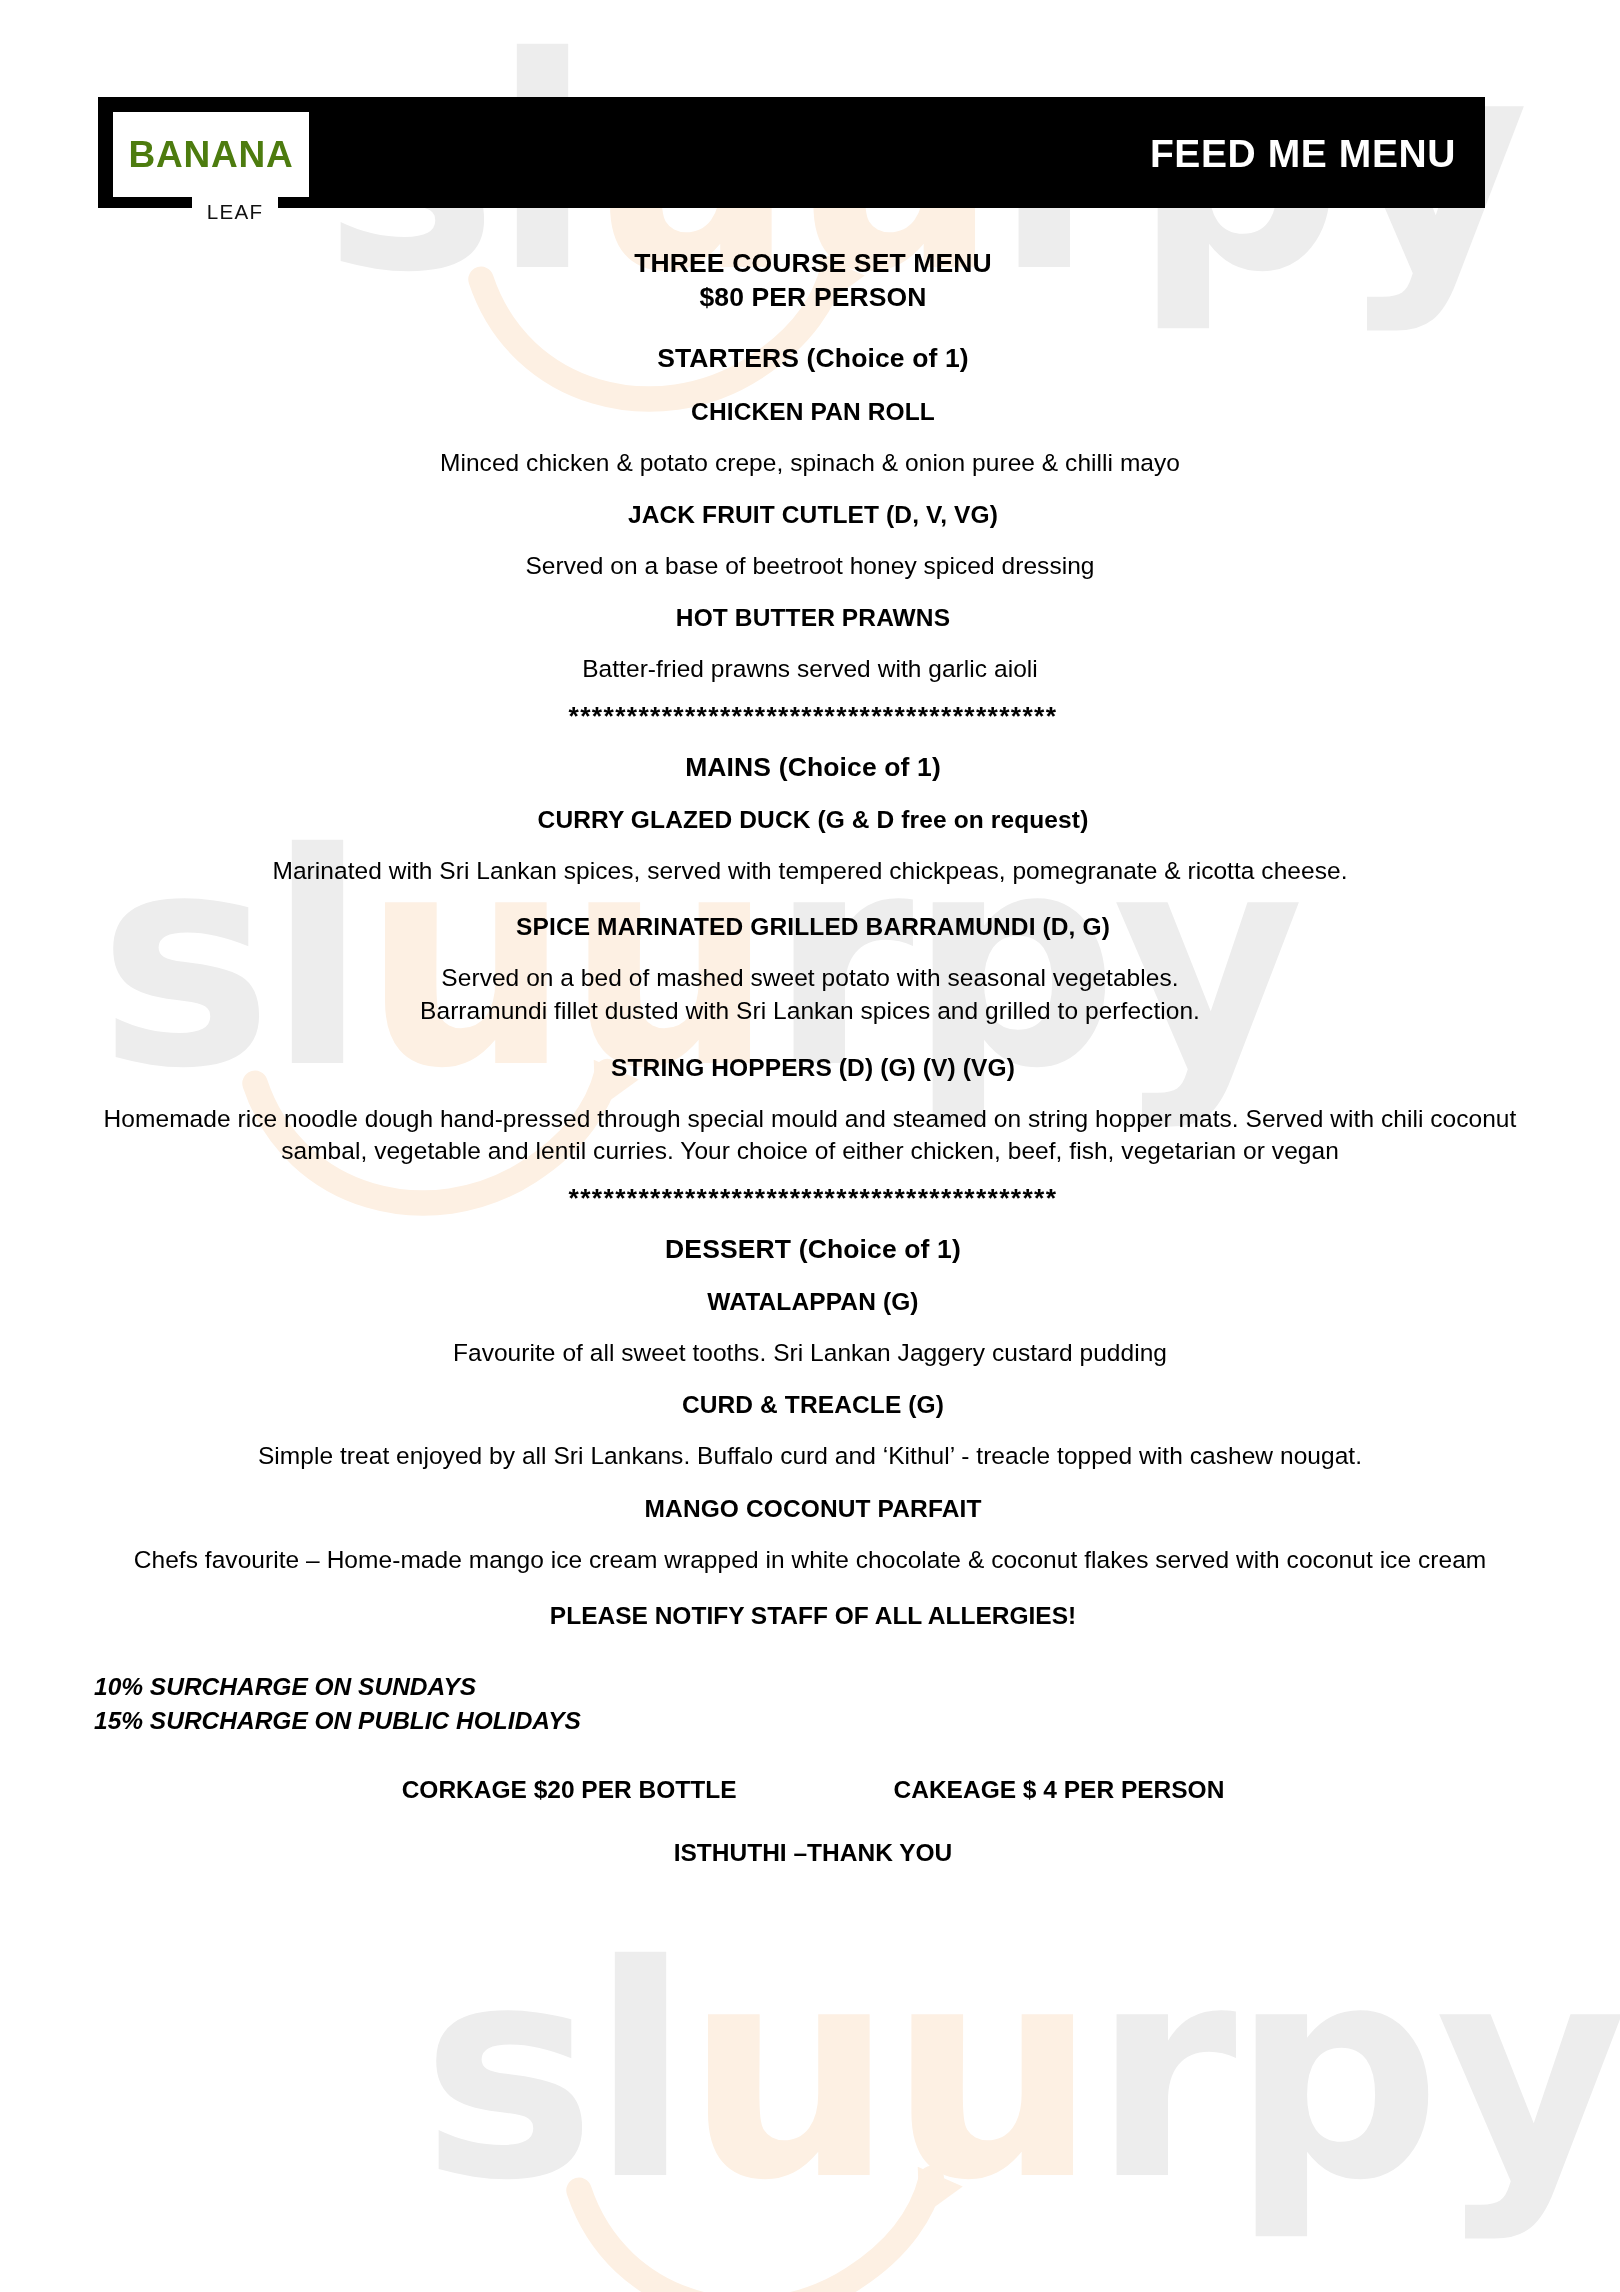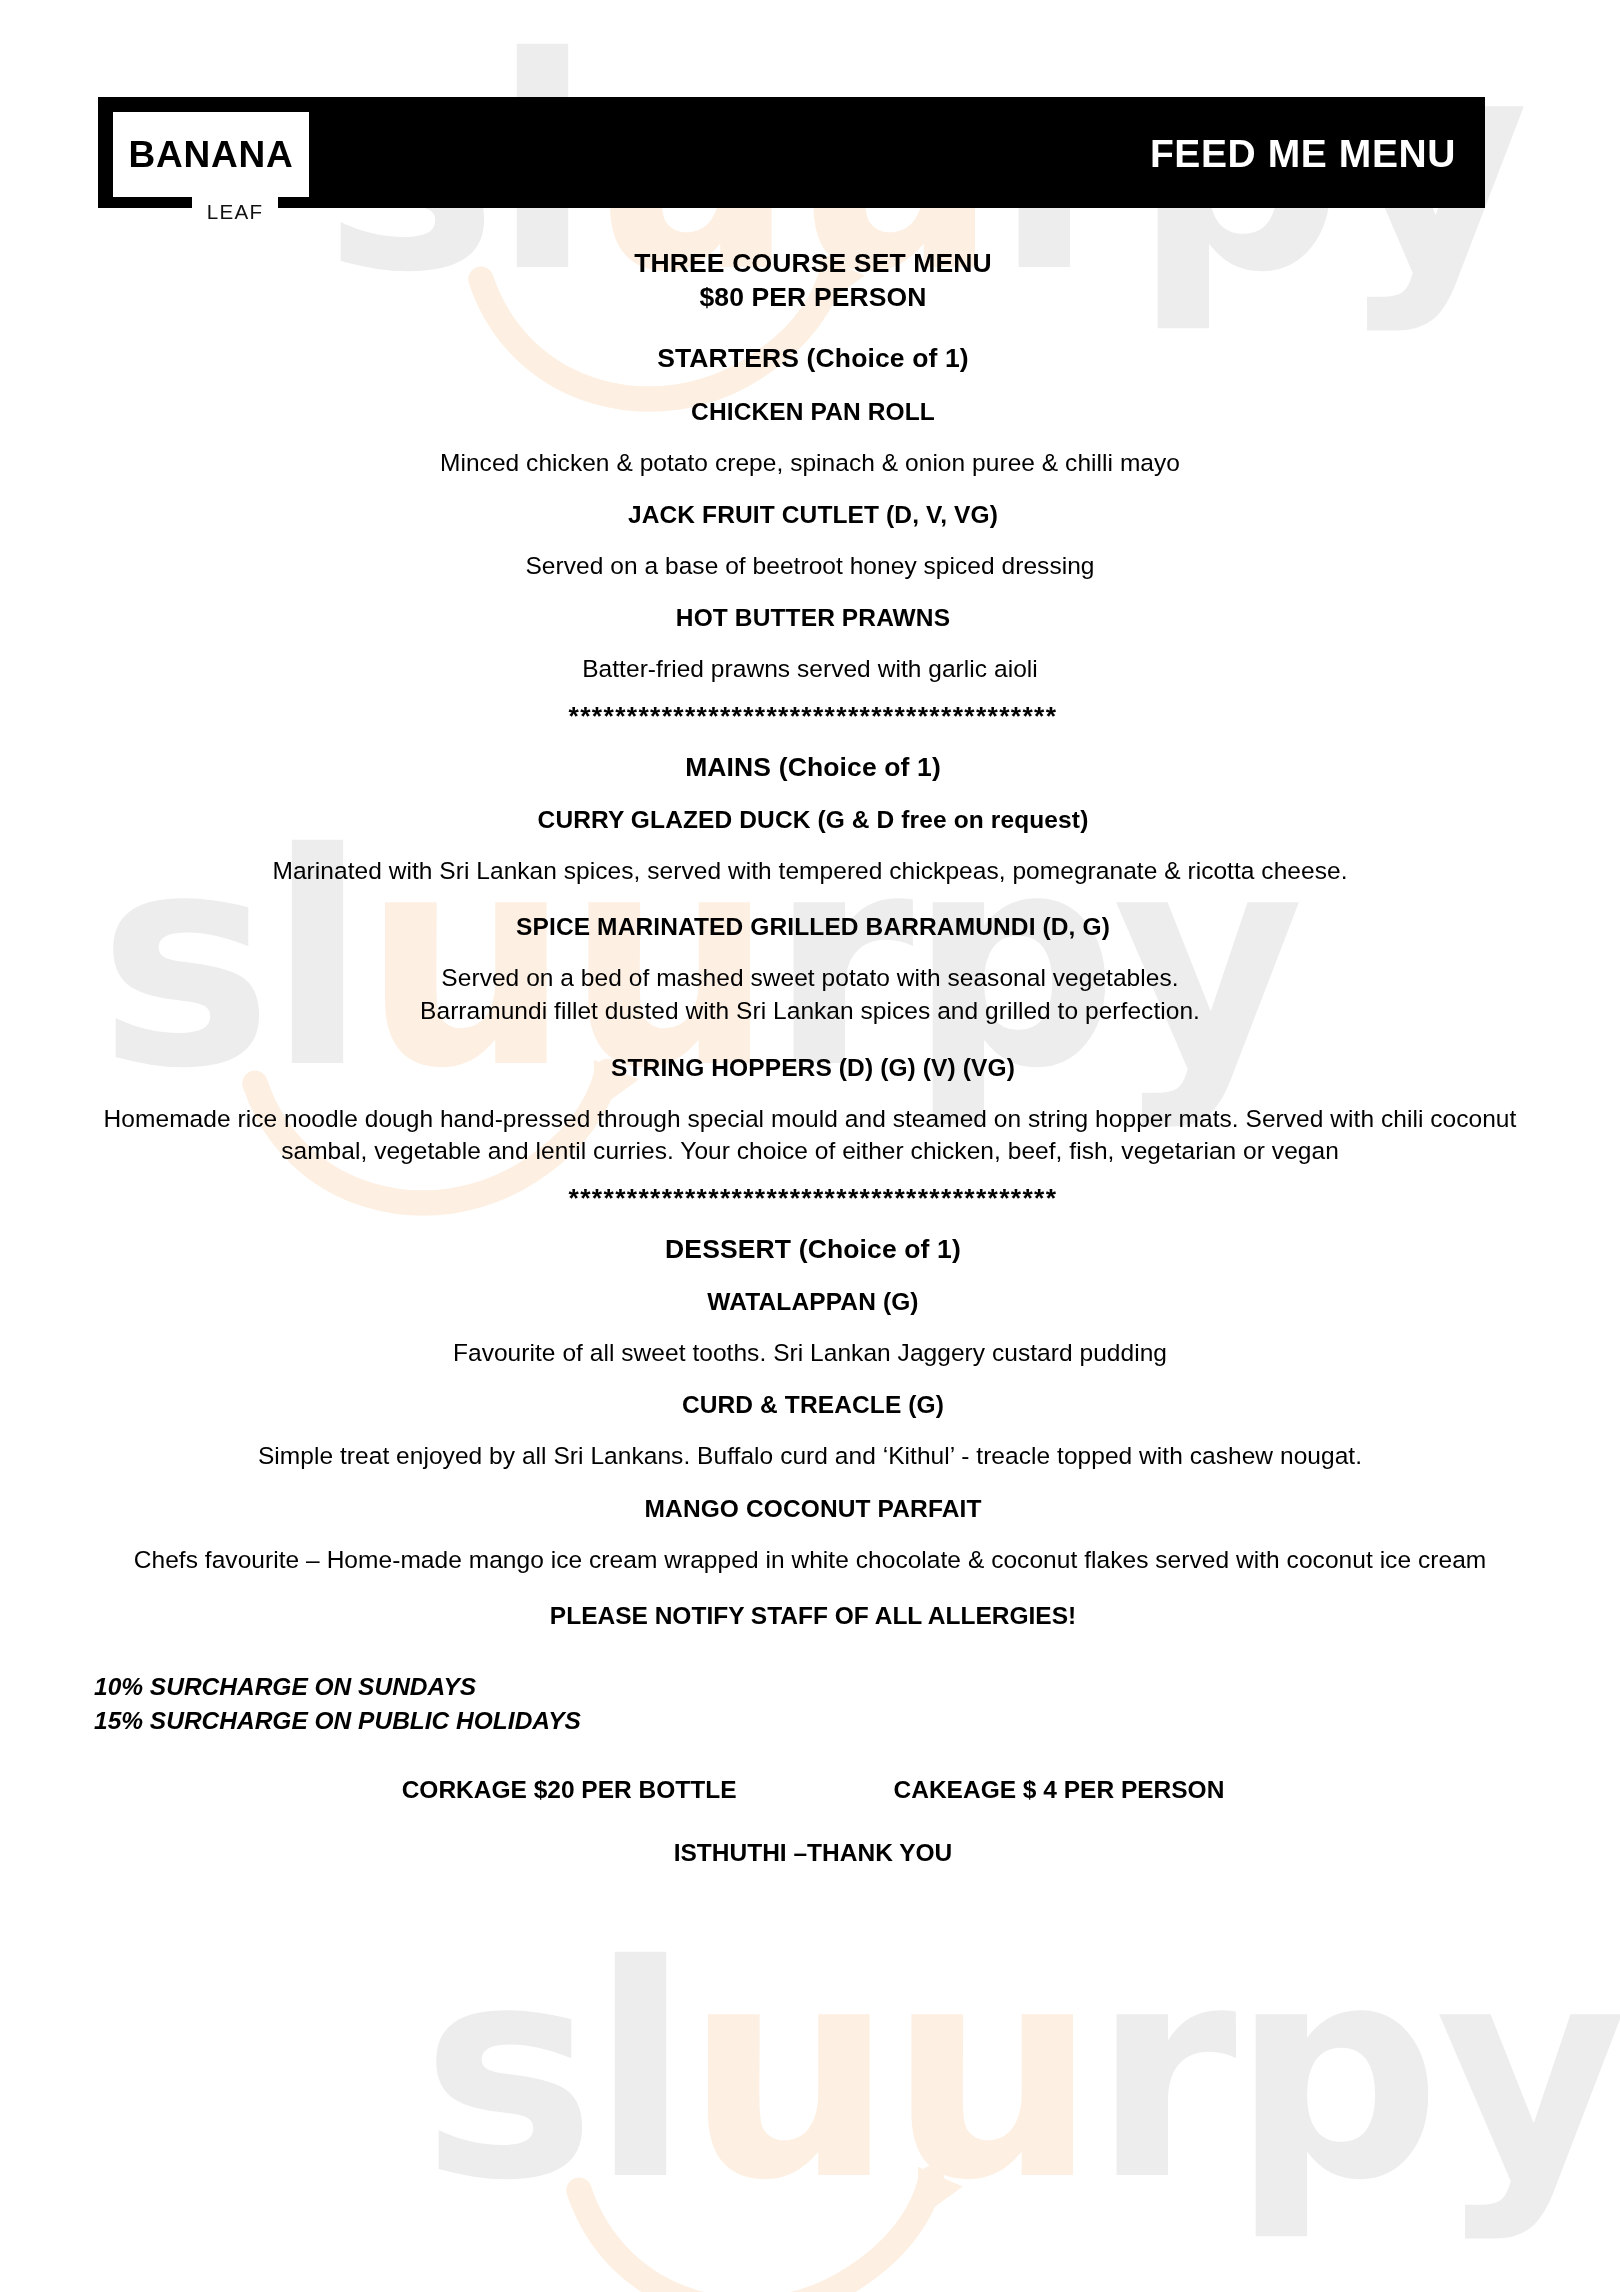--- a/index.html
+++ b/index.html
@@ -68,21 +68,21 @@
     z-index: 3;
     display: flex;
     align-items: center;
     justify-content: center;
   }
   .logo-main {
     font-family: "Liberation Sans", sans-serif;
     font-weight: 700;
     font-size: 37px;
     letter-spacing: 0.02em;
-    color: #000000;
+    color: #4d7c0f;
     line-height: 1;
     text-align: center;
   }
   .logo-tab {
     position: absolute;
     left: 192px;
     top: 177px;
     width: 86px;
     height: 46px;
     background: #ffffff;

